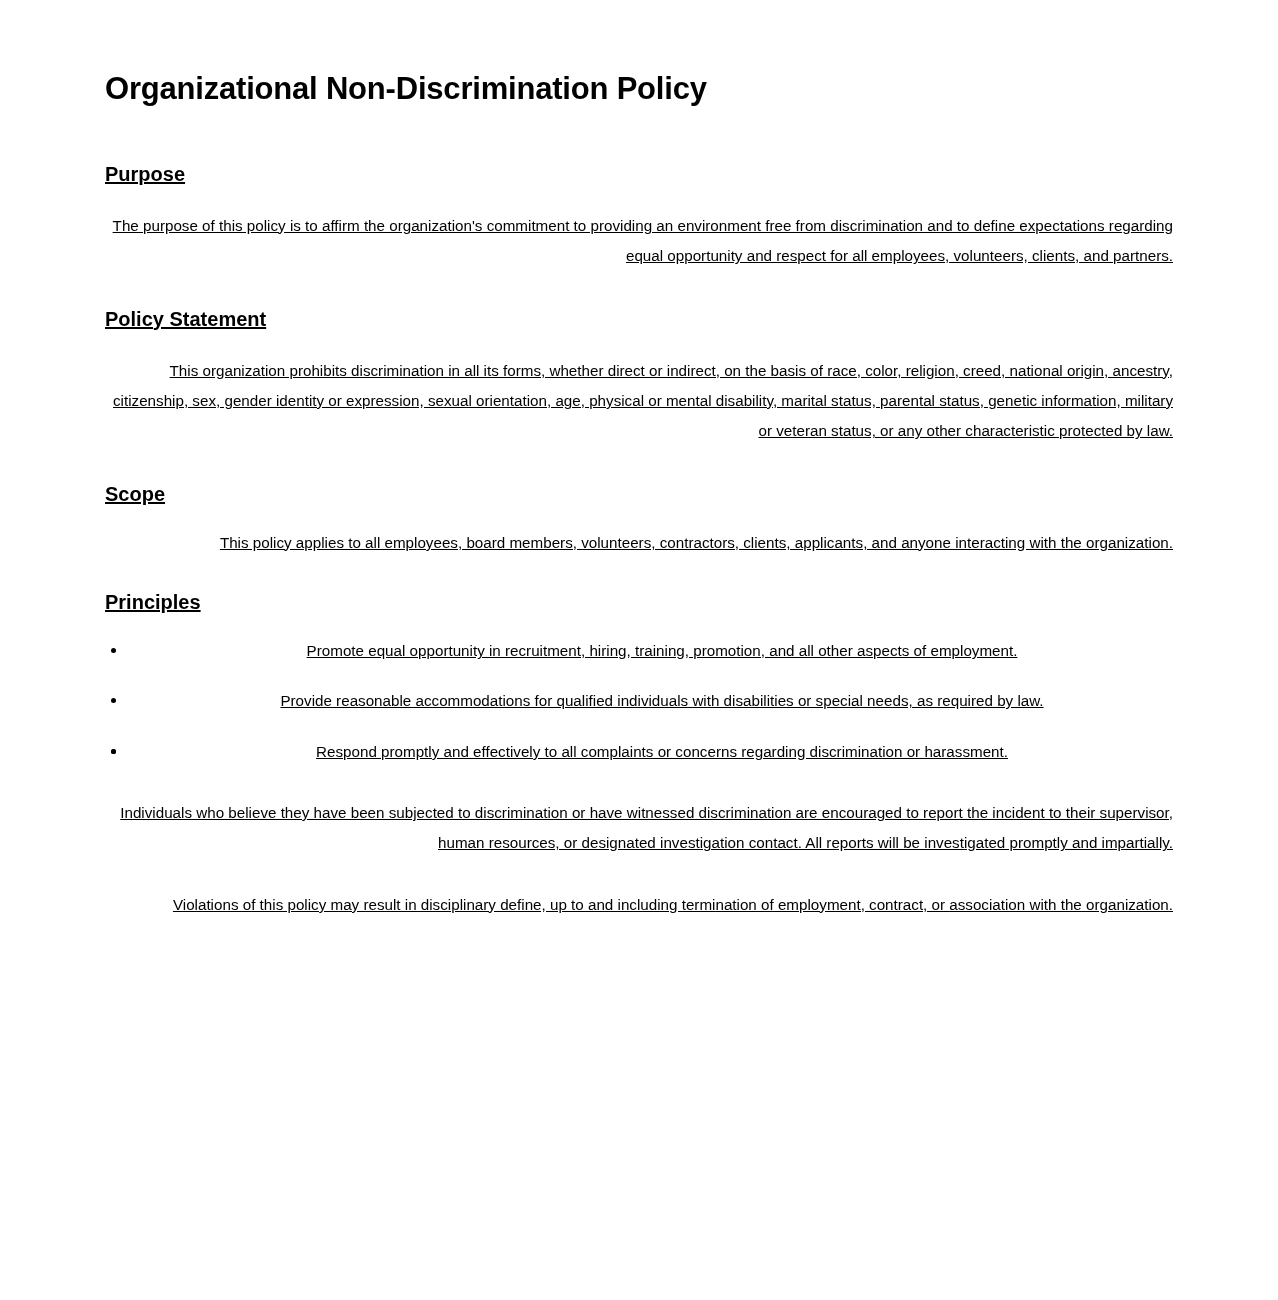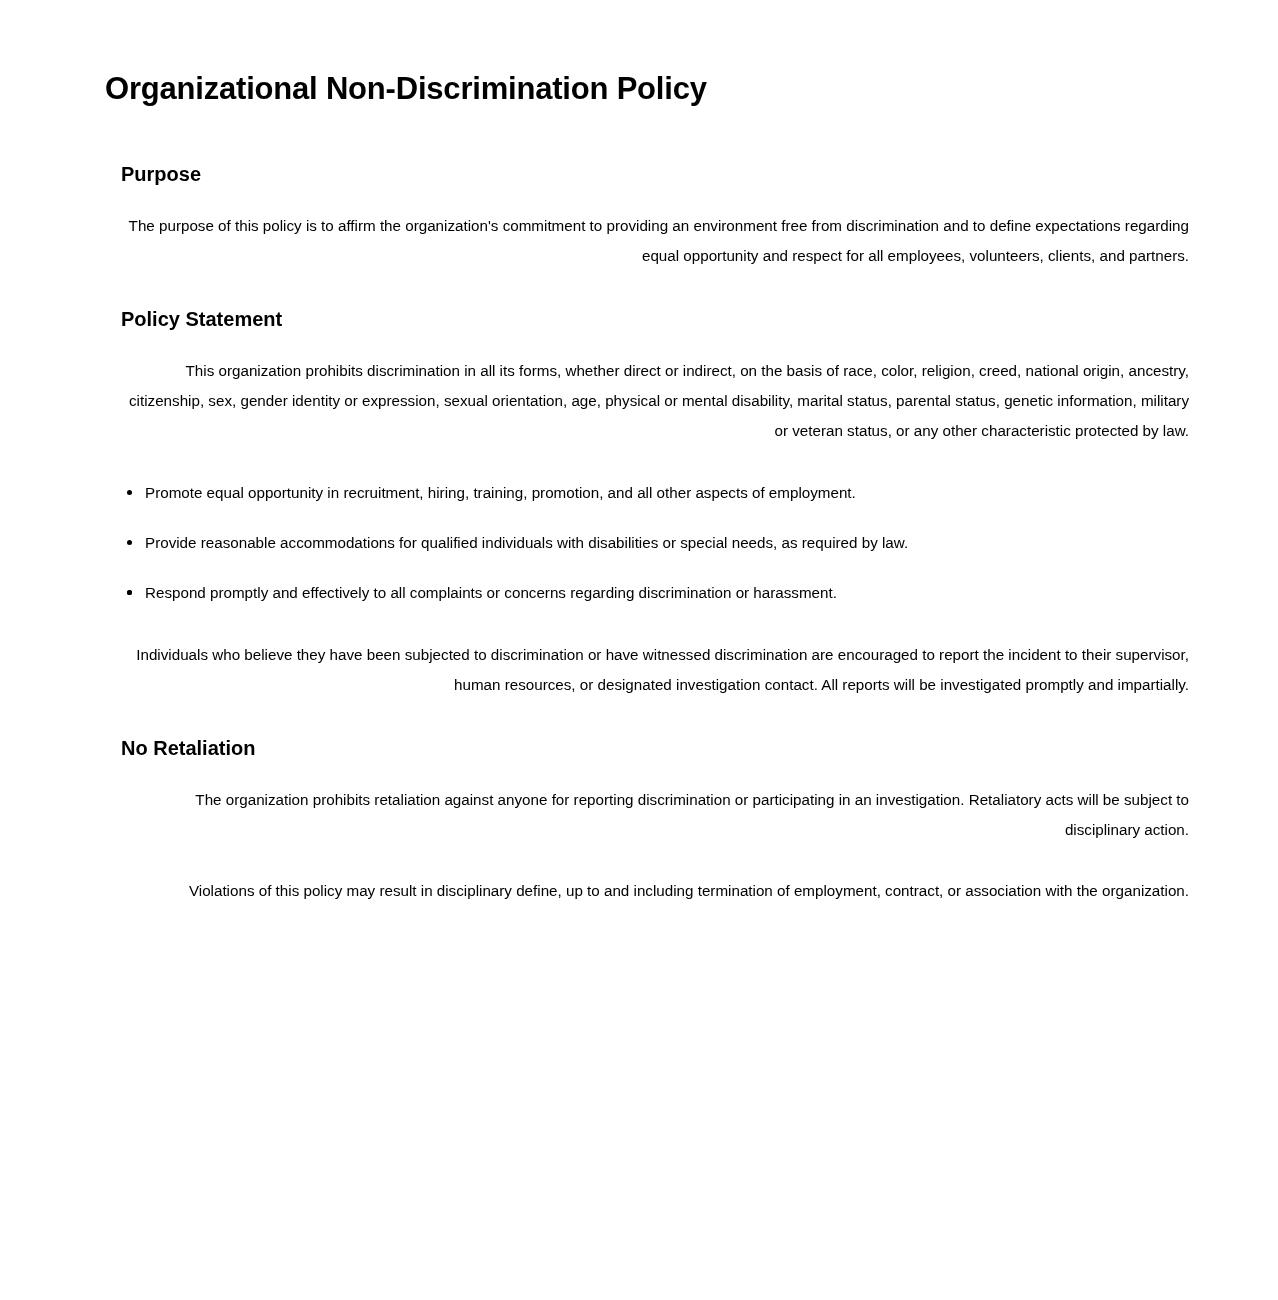--- a/index.html
+++ b/index.html
@@ -21,21 +21,22 @@
     width: 1278px;
   }
   .doc-title {
     font-size: 31px;
     font-weight: bold;
     line-height: 1.25;
     margin: 0 0 52px 0;
     letter-spacing: -0.2px;
   }
   .section {
-    margin: 0 0 34px 16px;
+    margin: 0 0 34px 0;
+    text-decoration: underline;
   }
   .section:last-child {
     margin-bottom: 0;
   }
   .section-heading {
     font-size: 20px;
     font-weight: bold;
     line-height: 1.3;
     margin: 0 0 24px 0;
   }
@@ -43,20 +44,21 @@
     font-size: 15.2px;
     line-height: 2.0;
     margin: 0;
     max-width: 1068px;
     text-align: right;
   }
   ul.principles-list {
     list-style: none;
     margin: 0;
     padding: 0;
+    text-align: center;
   }
   ul.principles-list li {
     position: relative;
     font-size: 15.2px;
     line-height: 1.6;
     padding-left: 24px;
     margin-bottom: 26px;
   }
   ul.principles-list li:last-child {
     margin-bottom: 0;
@@ -85,22 +87,27 @@
   <section class="section section-purpose">
     <h2 class="section-heading">Purpose</h2>
     <p class="section-body">The purpose of this policy is to affirm the organization's commitment to providing an environment free from discrimination and to define expectations regarding equal opportunity and respect for all employees, volunteers, clients, and partners.</p>
   </section>
 
   <section class="section section-policy-statement">
     <h2 class="section-heading">Policy Statement</h2>
     <p class="section-body">This organization prohibits discrimination in all its forms, whether direct or indirect, on the basis of race, color, religion, creed, national origin, ancestry, citizenship, sex, gender identity or expression, sexual orientation, age, physical or mental disability, marital status, parental status, genetic information, military or veteran status, or any other characteristic protected by law.</p>
   </section>
 
+  <section class="section section-scope">
+    <h2 class="section-heading">Scope</h2>
+    <p class="section-body">This policy applies to all employees, board members, volunteers, contractors, clients, applicants, and anyone interacting with the organization.</p>
+  </section>
 
   <section class="section section-principles">
+    <h2 class="section-heading">Principles</h2>
     <ul class="principles-list">
       <li>
         <span class="bullet-dot"></span>
         <span>Promote equal opportunity in recruitment, hiring, training, promotion, and all other aspects of employment.</span>
       </li>
       <li>
         <span class="bullet-dot"></span>
         <span>Provide reasonable accommodations for qualified individuals with disabilities or special needs, as required by law.</span>
       </li>
       <li>
@@ -110,22 +117,18 @@
         <span class="bullet-dot"></span>
         <span>Respond promptly and effectively to all complaints or concerns regarding discrimination or harassment.</span>
       </li>
     </ul>
   </section>
 
   <section class="section section-reporting">
     <p class="section-body">Individuals who believe they have been subjected to discrimination or have witnessed discrimination are encouraged to report the incident to their supervisor, human resources, or designated investigation contact. All reports will be investigated promptly and impartially.</p>
   </section>
 
-  <section class="section section-no-retaliation">
-    <h2 class="section-heading">No Retaliation</h2>
-    <p class="section-body">The organization prohibits retaliation against anyone for reporting discrimination or participating in an investigation. Retaliatory acts will be subject to disciplinary action.</p>
-  </section>
 
   <section class="section section-accountability">
     <p class="section-body">Violations of this policy may result in disciplinary define, up to and including termination of employment, contract, or association with the organization.</p>
   </section>
 
 </div>
 
 </body></html>

